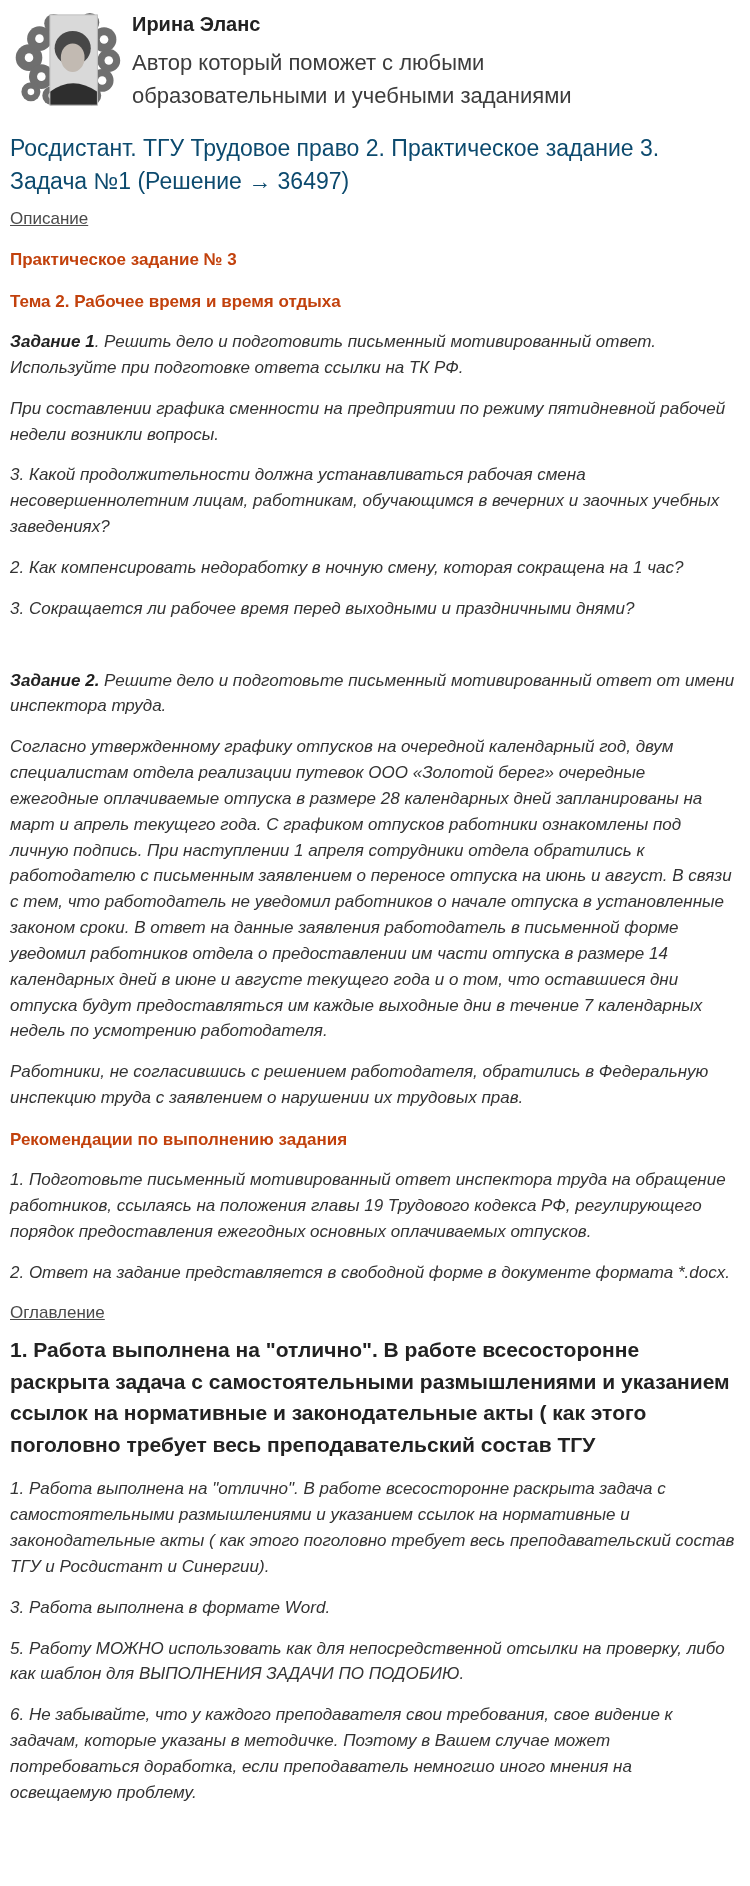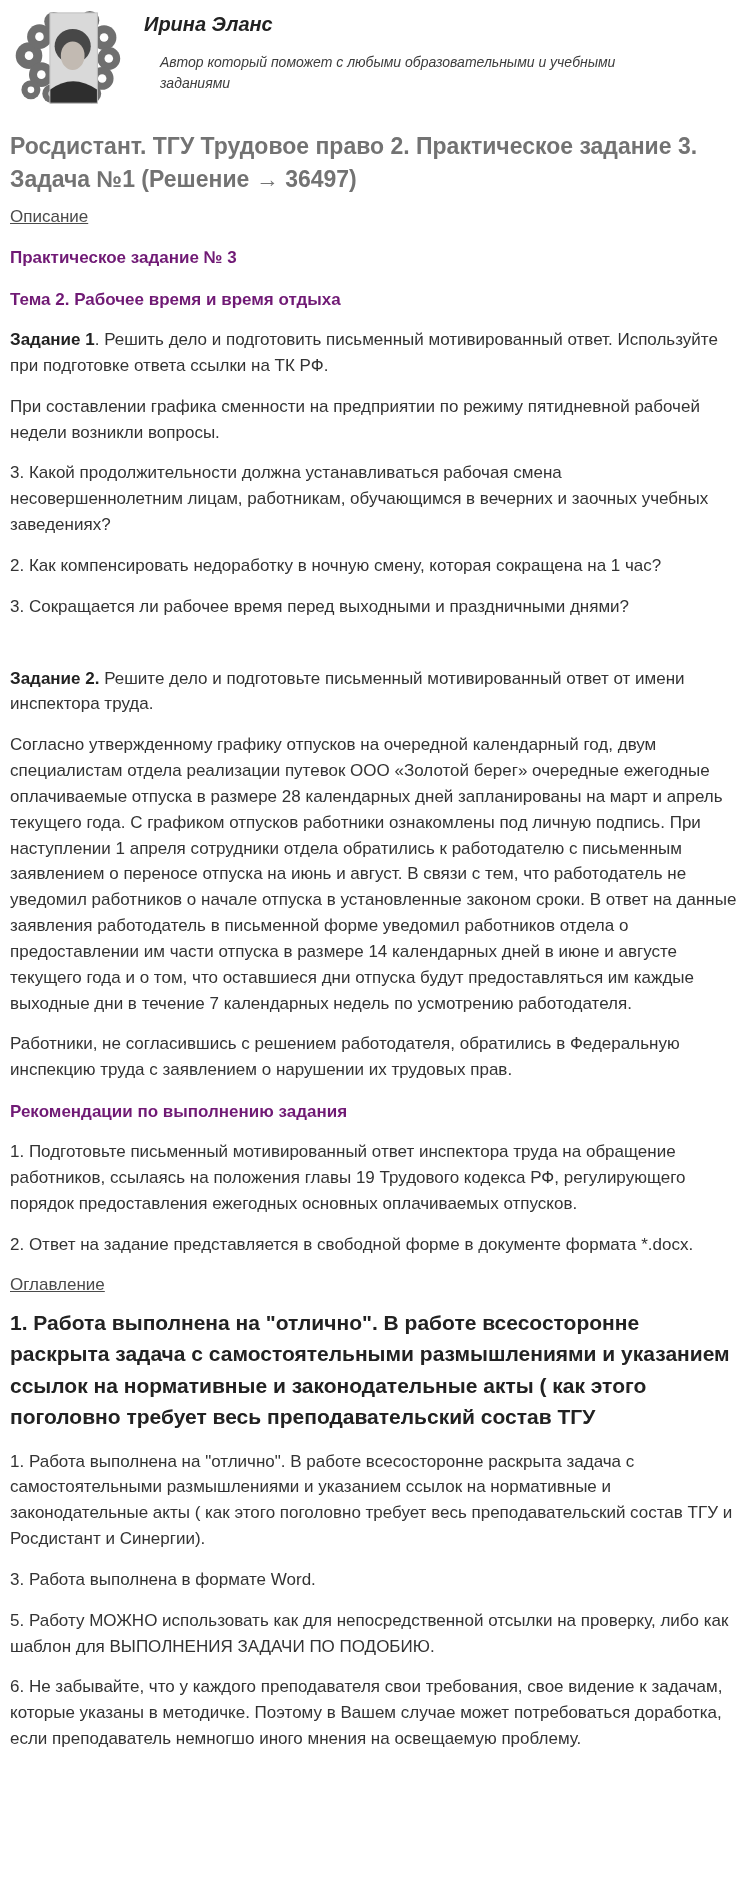--- a/index.html
+++ b/index.html
@@ -15,73 +15,73 @@
   .page {
     box-sizing: border-box;
     width: 750px;
     min-height: 1886px;
     padding: 8px 12px 24px 10px;
     background: #ffffff;
   }
   
   .author-header {
     display: flex;
-    align-items: flex-start;
-    gap: 20px;
+    align-items: center;
+    gap: 8px;
     margin-bottom: 20px;
-    font-style: italic;
   }
   .avatar-wrap {
     width: 114px;
     height: 100px;
     flex: 0 0 auto;
   }
   .author-meta { padding-top: 4px; max-width: 500px; }
   .author-name {
     font-size: 20px;
     font-weight: bold;
     color: #222222;
     margin: 0 0 10px 0;
     line-height: 1.2;
   }
   .author-subtitle {
-    font-size: 14px;
+    font-size: 22px;
     line-height: 1.5;
     color: #3c3c3c;
-    margin: 16px;
+    margin: 0;
     max-width: 480px;
   }
   
   .page-title {
     font-size: 23px;
-    font-weight: 700;
-    color: #737373;
+    font-weight: 400;
+    color: #0c4a6e;
     line-height: 1.42;
     margin: 0 0 10px 0;
   }
   .section-label {
     font-size: 17px;
     color: #4a4a4a;
     margin: 4px 0 10px 0;
     line-height: 1.4;
     text-decoration: underline;
   }
   
   .b-head {
     font-size: 17px;
     font-weight: bold;
-    color: #701a75;
+    color: #c2410c;
     margin: 16px 0 14px 0;
     line-height: 1.5;
   }
   p.body-p {
     font-size: 17px;
     line-height: 1.52;
     margin: 15px 0;
     color: #333333;
+    font-style: italic;
   }
   p.body-p b { color: #222222; }
   .mt-lg { margin-top: 46px !important; }
   
   .toc-heading {
     font-size: 21px;
     font-weight: bold;
     color: #222222;
     line-height: 1.5;
     margin: 4px 0 16px 0;

